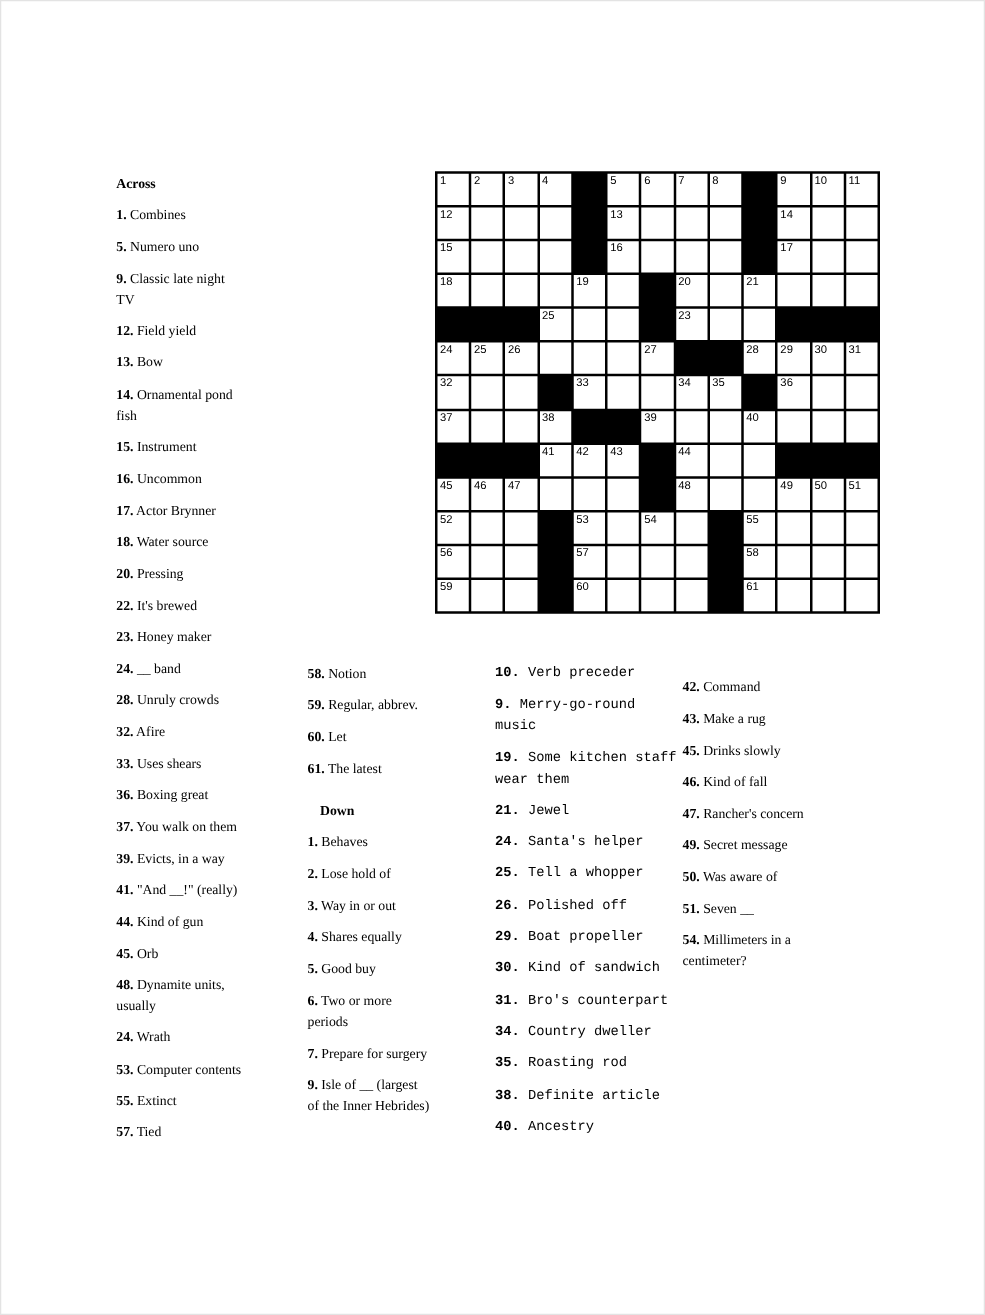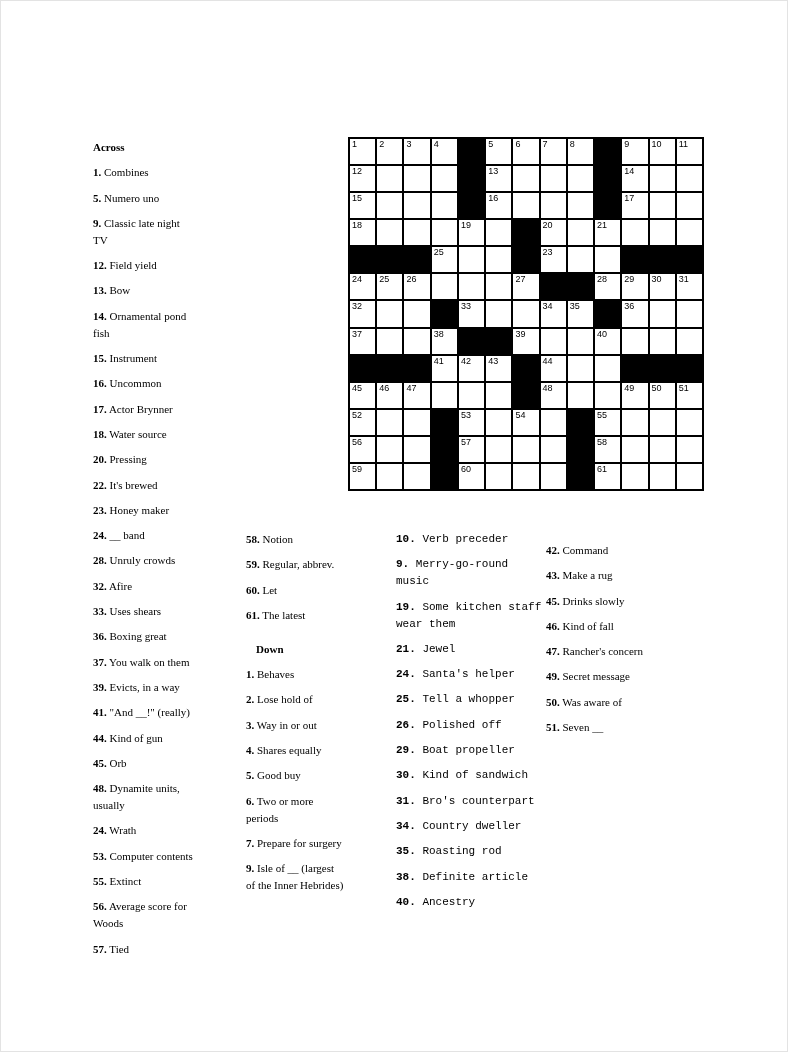--- a/index.html
+++ b/index.html
@@ -384,22 +384,20 @@
       <div class="clue"><span class="clue-num">37.</span><span class="clue-text"> You walk on them</span></div>
       <div class="clue"><span class="clue-num">39.</span><span class="clue-text"> Evicts, in a way</span></div>
       <div class="clue"><span class="clue-num">41.</span><span class="clue-text"> "And __!" (really)</span></div>
       <div class="clue"><span class="clue-num">44.</span><span class="clue-text"> Kind of gun</span></div>
       <div class="clue"><span class="clue-num">45.</span><span class="clue-text"> Orb</span></div>
       <div class="clue"><span class="clue-num">48.</span><span class="clue-text"> Dynamite units,
 usually</span></div>
       <div class="clue"><span class="clue-num">24.</span><span class="clue-text"> Wrath</span></div>
       <div class="clue"><span class="clue-num">53.</span><span class="clue-text"> Computer contents</span></div>
       <div class="clue"><span class="clue-num">55.</span><span class="clue-text"> Extinct</span></div>
-      <div class="clue"><span class="clue-num">56.</span><span class="clue-text"> Average score for
-Woods</span></div>
       <div class="clue"><span class="clue-num">57.</span><span class="clue-text"> Tied</span></div>
     </div>
   <div class="clue-col" id="col2">
       <div class="clue"><span class="clue-num">58.</span><span class="clue-text"> Notion</span></div>
       <div class="clue"><span class="clue-num">59.</span><span class="clue-text"> Regular, abbrev.</span></div>
       <div class="clue"><span class="clue-num">60.</span><span class="clue-text"> Let</span></div>
       <div class="clue"><span class="clue-num">61.</span><span class="clue-text"> The latest</span></div>
       <div class="clue-header gap-top">Down</div>
       <div class="clue"><span class="clue-num">1.</span><span class="clue-text"> Behaves</span></div>
       <div class="clue"><span class="clue-num">2.</span><span class="clue-text"> Lose hold of</span></div>
@@ -432,14 +430,16 @@
     </div>
   <div class="clue-col" id="col4">
       <div class="clue"><span class="clue-num">42.</span><span class="clue-text"> Command</span></div>
       <div class="clue"><span class="clue-num">43.</span><span class="clue-text"> Make a rug</span></div>
       <div class="clue"><span class="clue-num">45.</span><span class="clue-text"> Drinks slowly</span></div>
       <div class="clue"><span class="clue-num">46.</span><span class="clue-text"> Kind of fall</span></div>
       <div class="clue"><span class="clue-num">47.</span><span class="clue-text"> Rancher's concern</span></div>
       <div class="clue"><span class="clue-num">49.</span><span class="clue-text"> Secret message</span></div>
       <div class="clue"><span class="clue-num">50.</span><span class="clue-text"> Was aware of</span></div>
       <div class="clue"><span class="clue-num">51.</span><span class="clue-text"> Seven __</span></div>
+      <div class="clue"><span class="clue-num">54.</span><span class="clue-text"> Millimeters in a
+centimeter?</span></div>
     </div>
 </div>
 
 </body></html>

